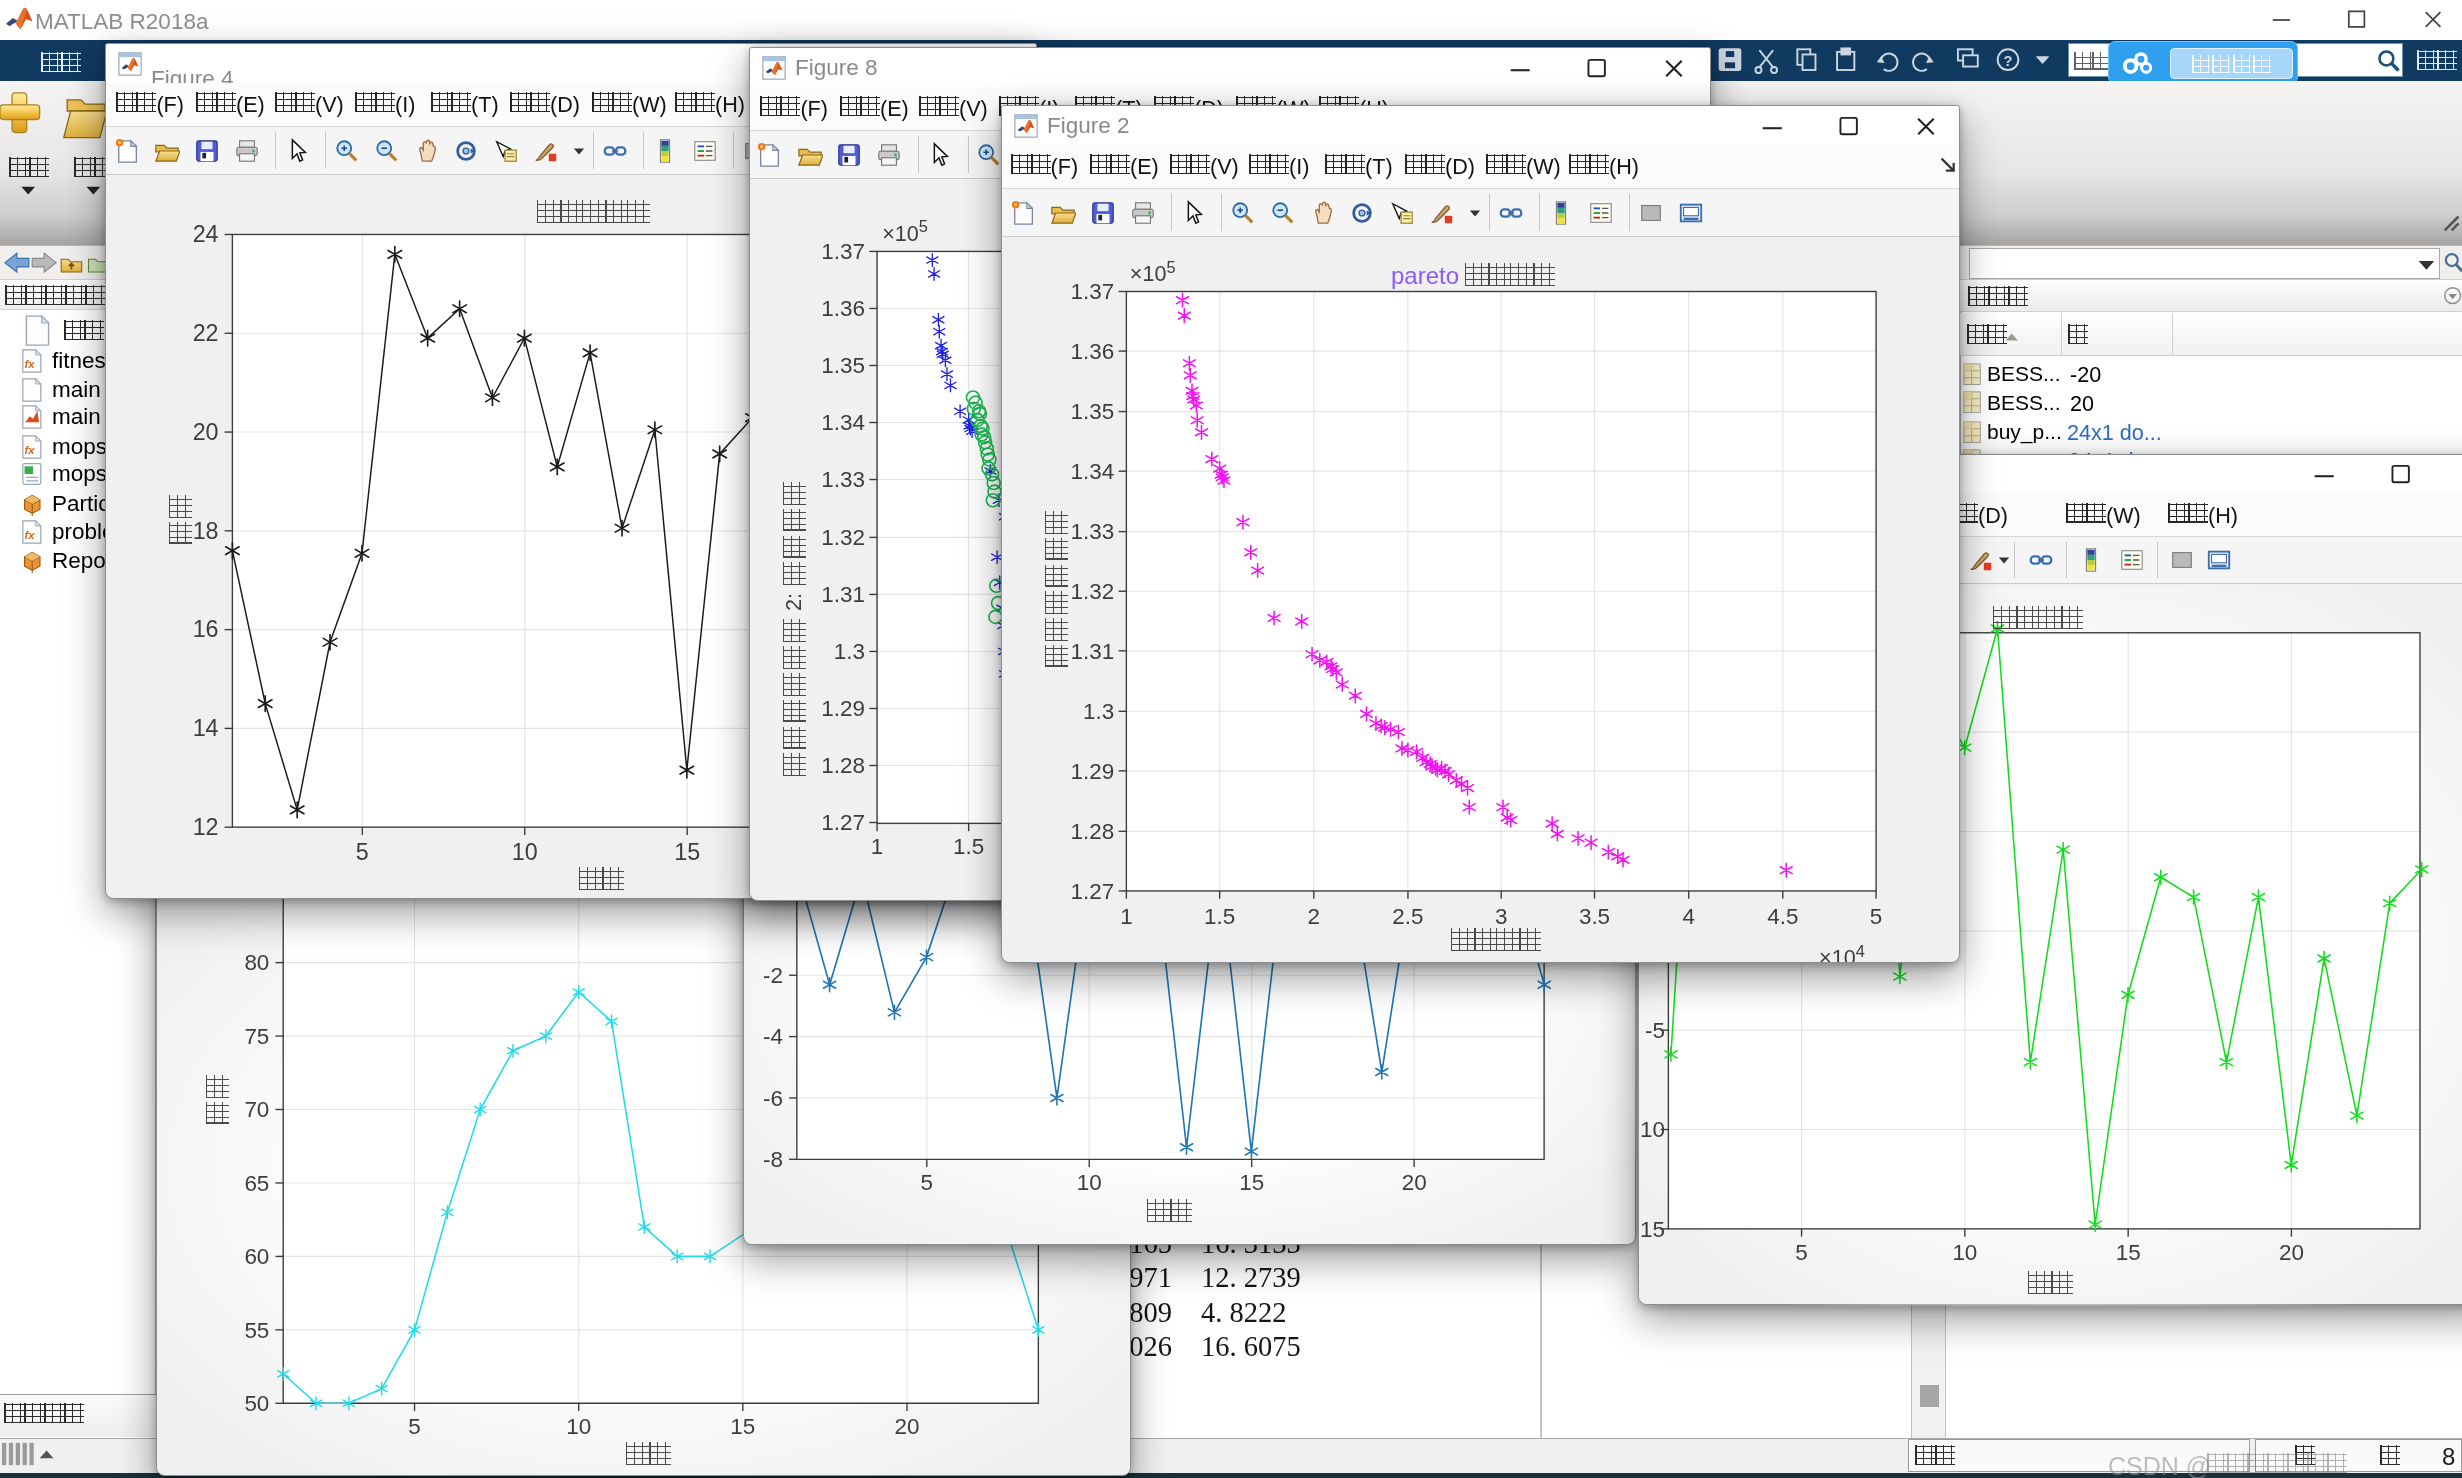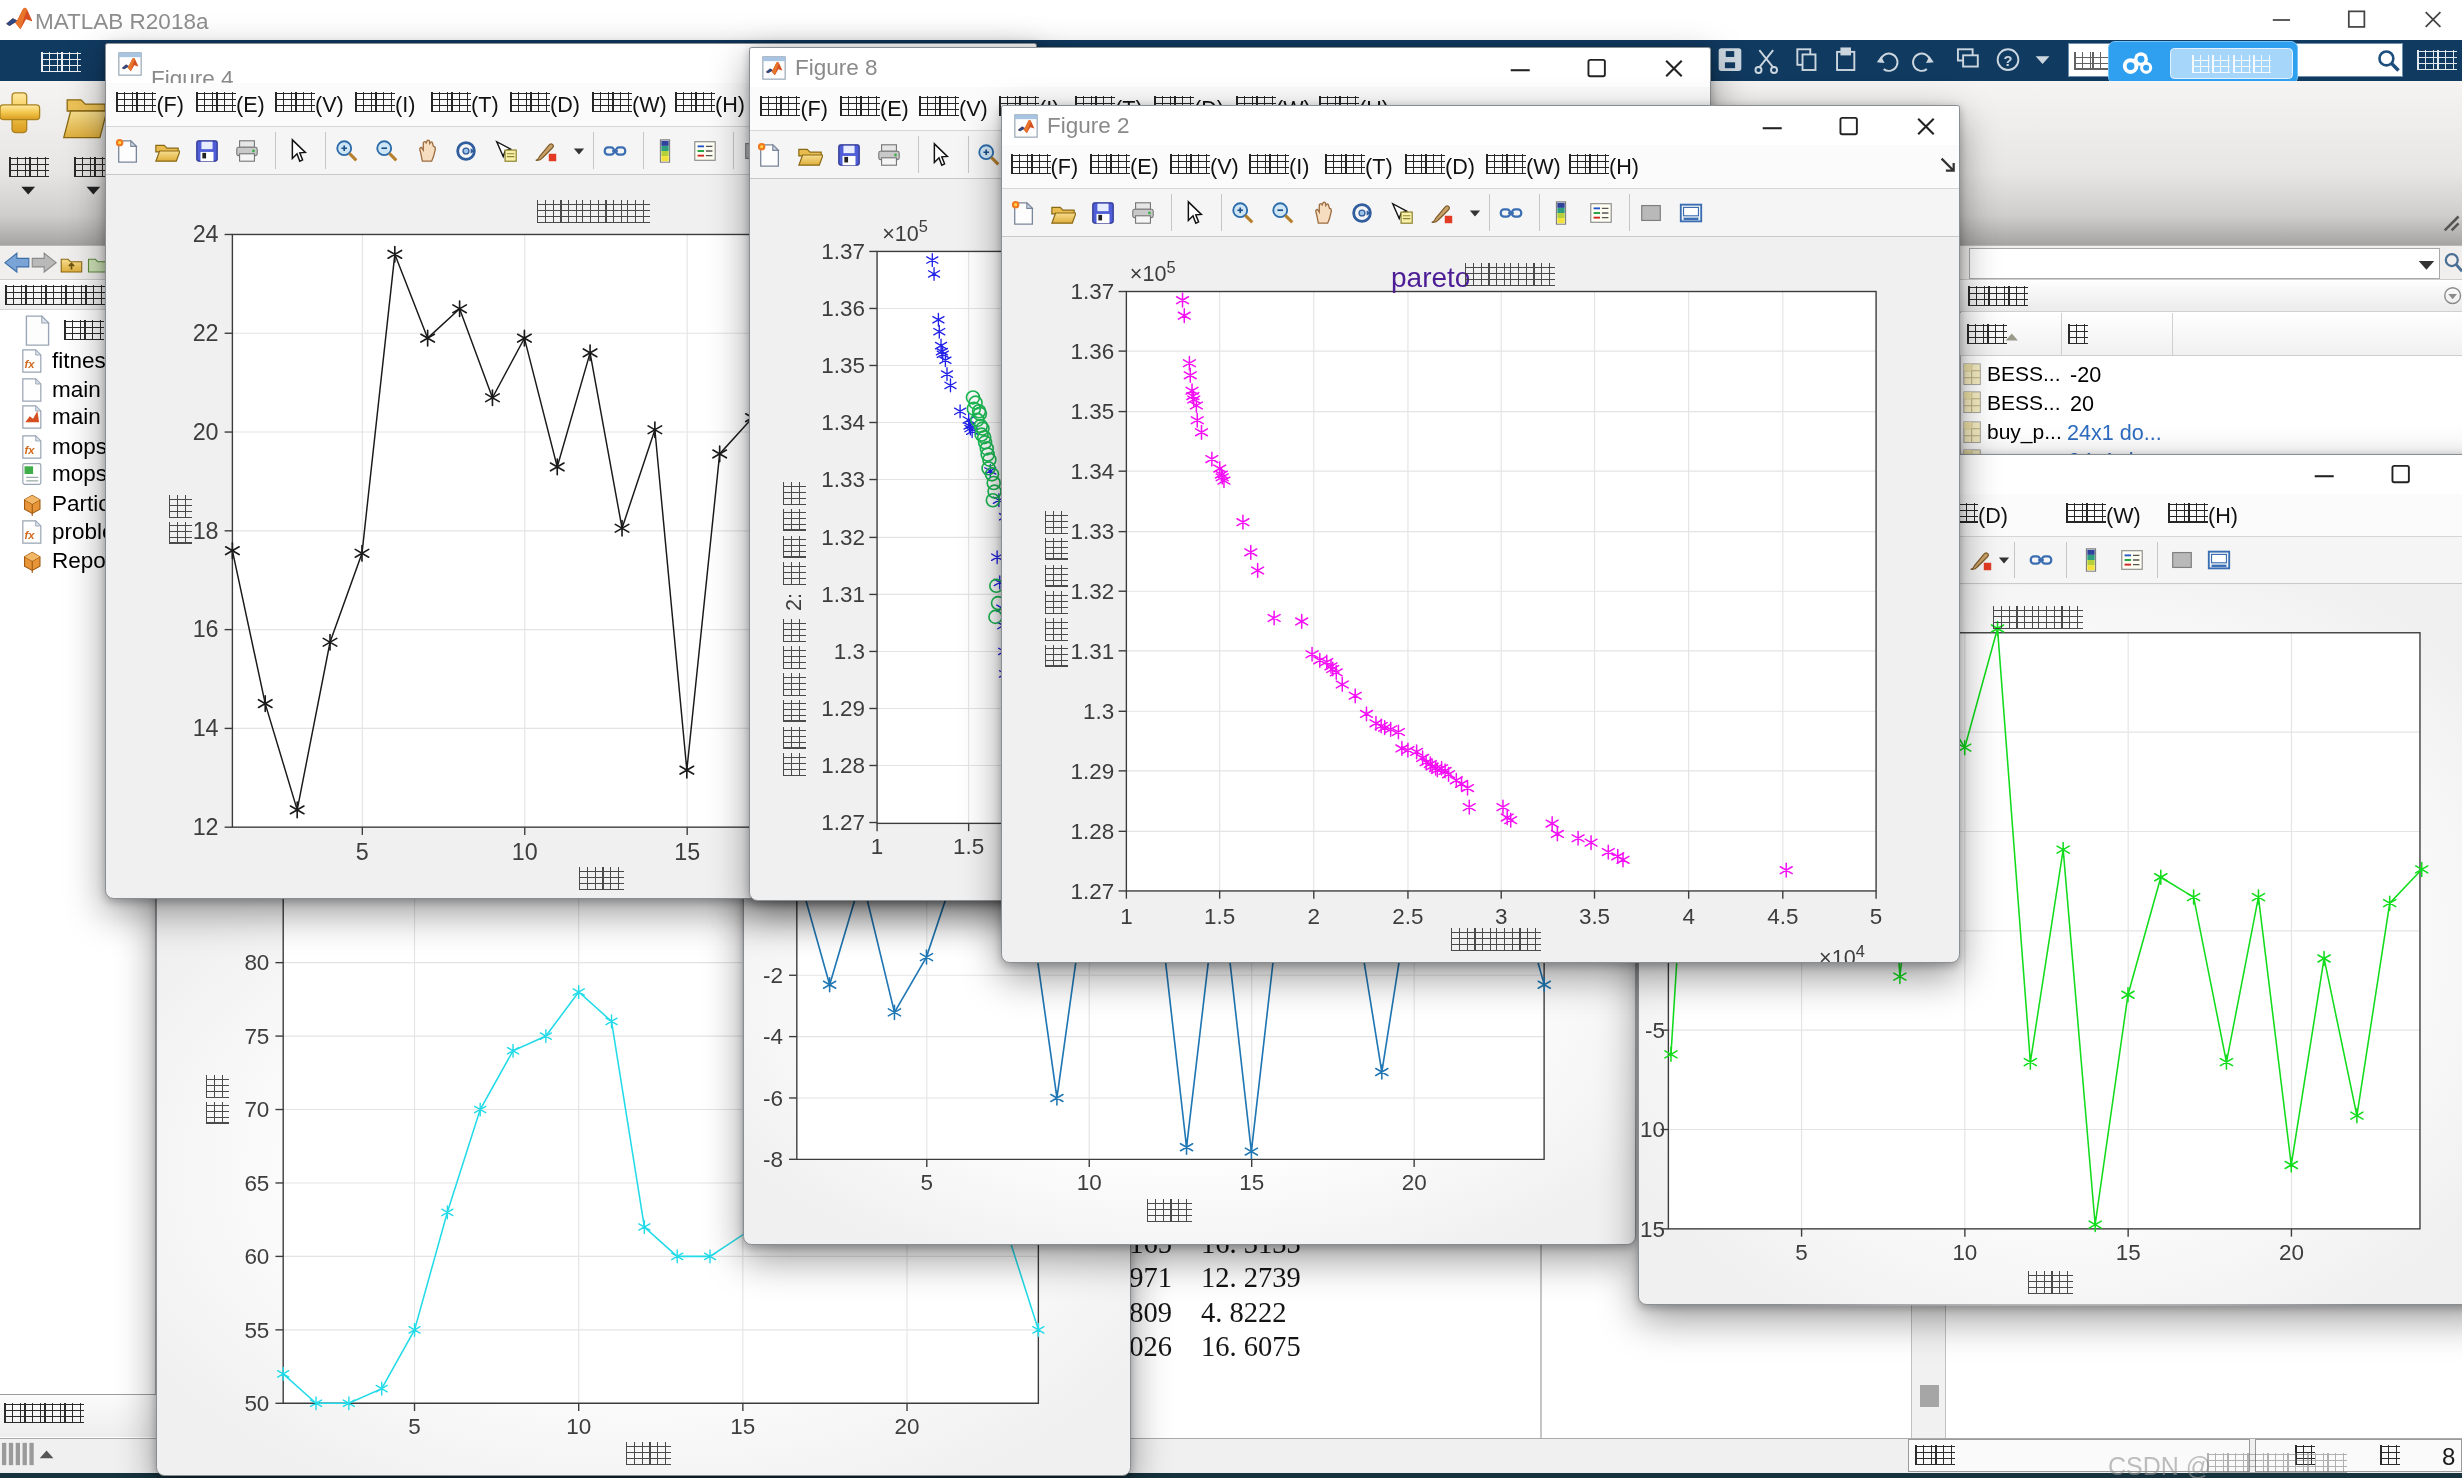--- a/index.html
+++ b/index.html
@@ -1125,21 +1125,21 @@
         <text x="361" y="796" font-size="26" fill="#3d3d3d" text-anchor="middle">2</text>
         <text x="470" y="796" font-size="26" fill="#3d3d3d" text-anchor="middle">2.5</text>
         <text x="578" y="796" font-size="26" fill="#3d3d3d" text-anchor="middle">3</text>
         <text x="686" y="796" font-size="26" fill="#3d3d3d" text-anchor="middle">3.5</text>
         <text x="795" y="796" font-size="26" fill="#3d3d3d" text-anchor="middle">4</text>
         <text x="904" y="796" font-size="26" fill="#3d3d3d" text-anchor="middle">4.5</text>
         <text x="1012" y="796" font-size="26" fill="#3d3d3d" text-anchor="middle">5</text>
         <text x="148" y="52" font-size="25" fill="#3d3d3d">×10<tspan dy="-10" font-size="19">5</tspan></text>
         <text x="946" y="844" font-size="25" fill="#3d3d3d">×10<tspan dy="-10" font-size="19">4</tspan></text>
       </svg>
-      <div class="a" style="left:389px;top:156px;font-size:28px;color:#4c1d95">pareto</div>
+      <div class="a" style="left:389px;top:156px;font-size:24px;color:#8b5cf6">pareto</div>
       <div class="a" style="left:463px;top:157px"><i class="zh z27" style="--c:#3d3d3d;"></i><i class="zh z27" style="--c:#3d3d3d;"></i><i class="zh z27" style="--c:#3d3d3d;"></i><i class="zh z27" style="--c:#3d3d3d;"></i></div>
       <div class="a" style="left:449px;top:822px"><i class="zh z27" style="--c:#3d3d3d;"></i><i class="zh z27" style="--c:#3d3d3d;"></i><i class="zh z27" style="--c:#3d3d3d;"></i><i class="zh z27" style="--c:#3d3d3d;"></i></div>
       <div class="a vcol" style="left:43px;top:405px">
         <i class="zh z27" style="--c:#3d3d3d;"></i>
         <i class="zh z27" style="--c:#3d3d3d;"></i>
         <i class="zh z27" style="--c:#3d3d3d;"></i>
         <i class="zh z27" style="--c:#3d3d3d;"></i>
         <i class="zh z27" style="--c:#3d3d3d;"></i>
         <i class="zh z27" style="--c:#3d3d3d;"></i>
       </div>

